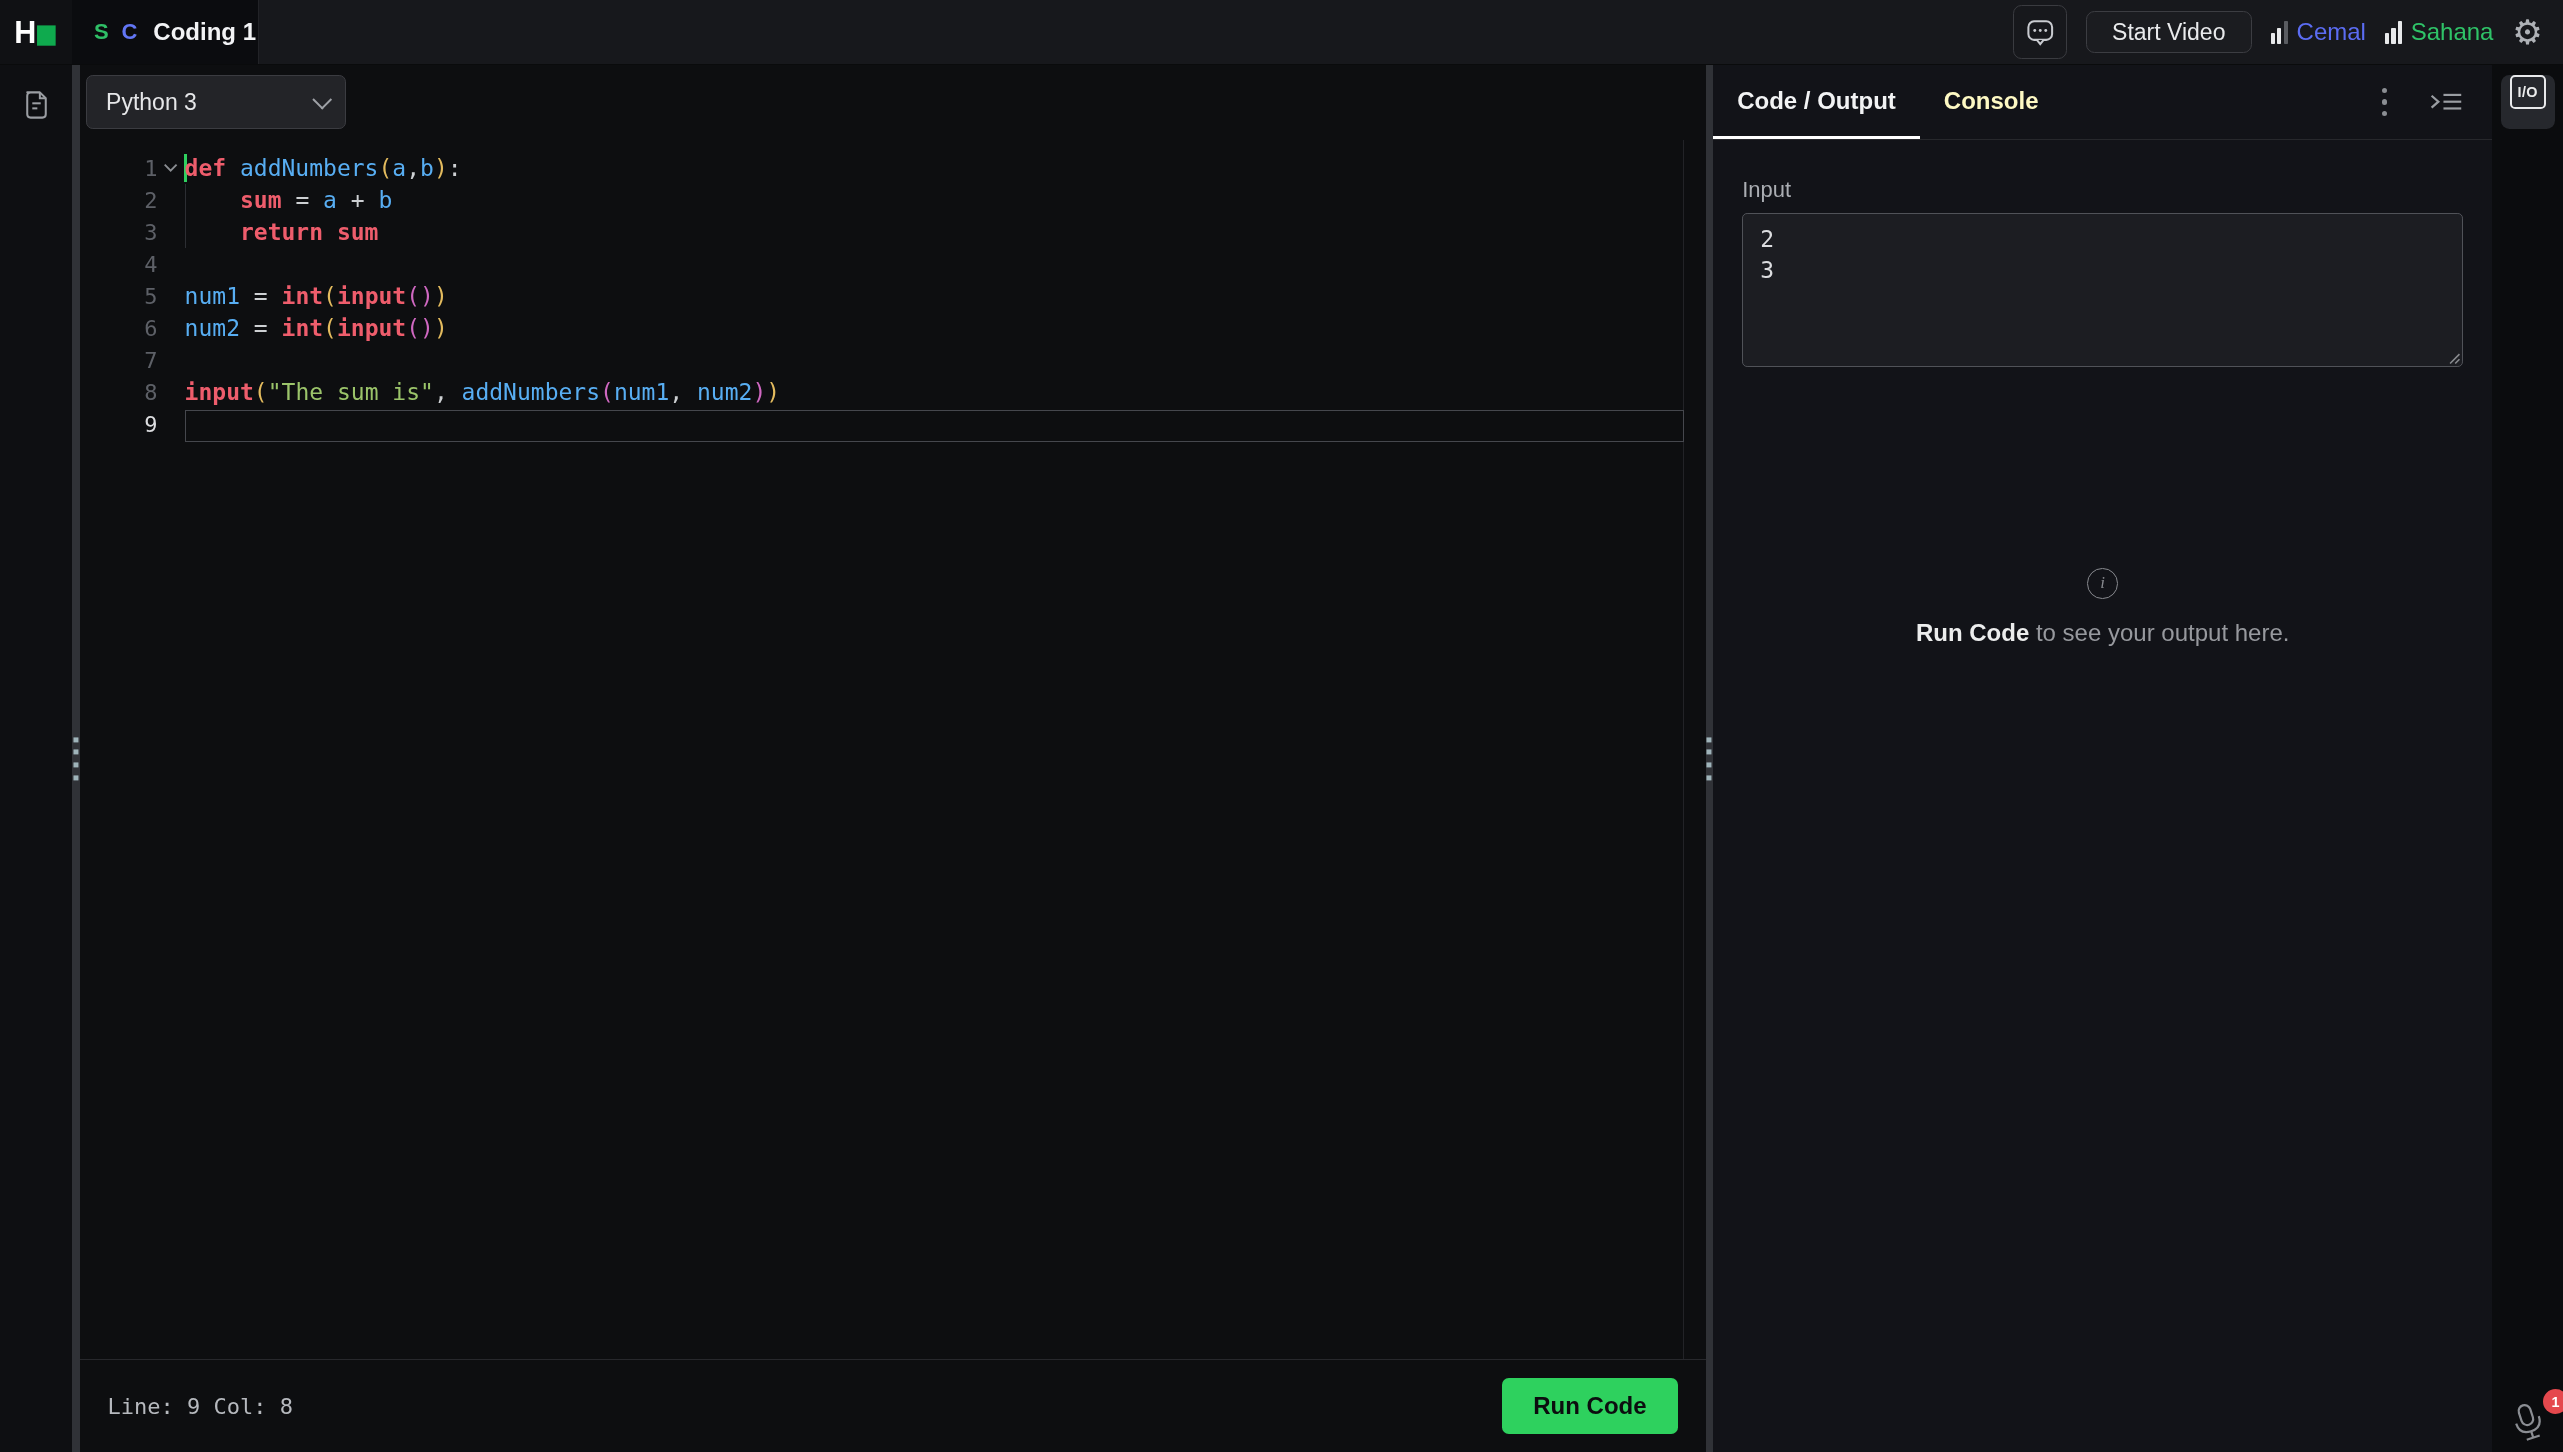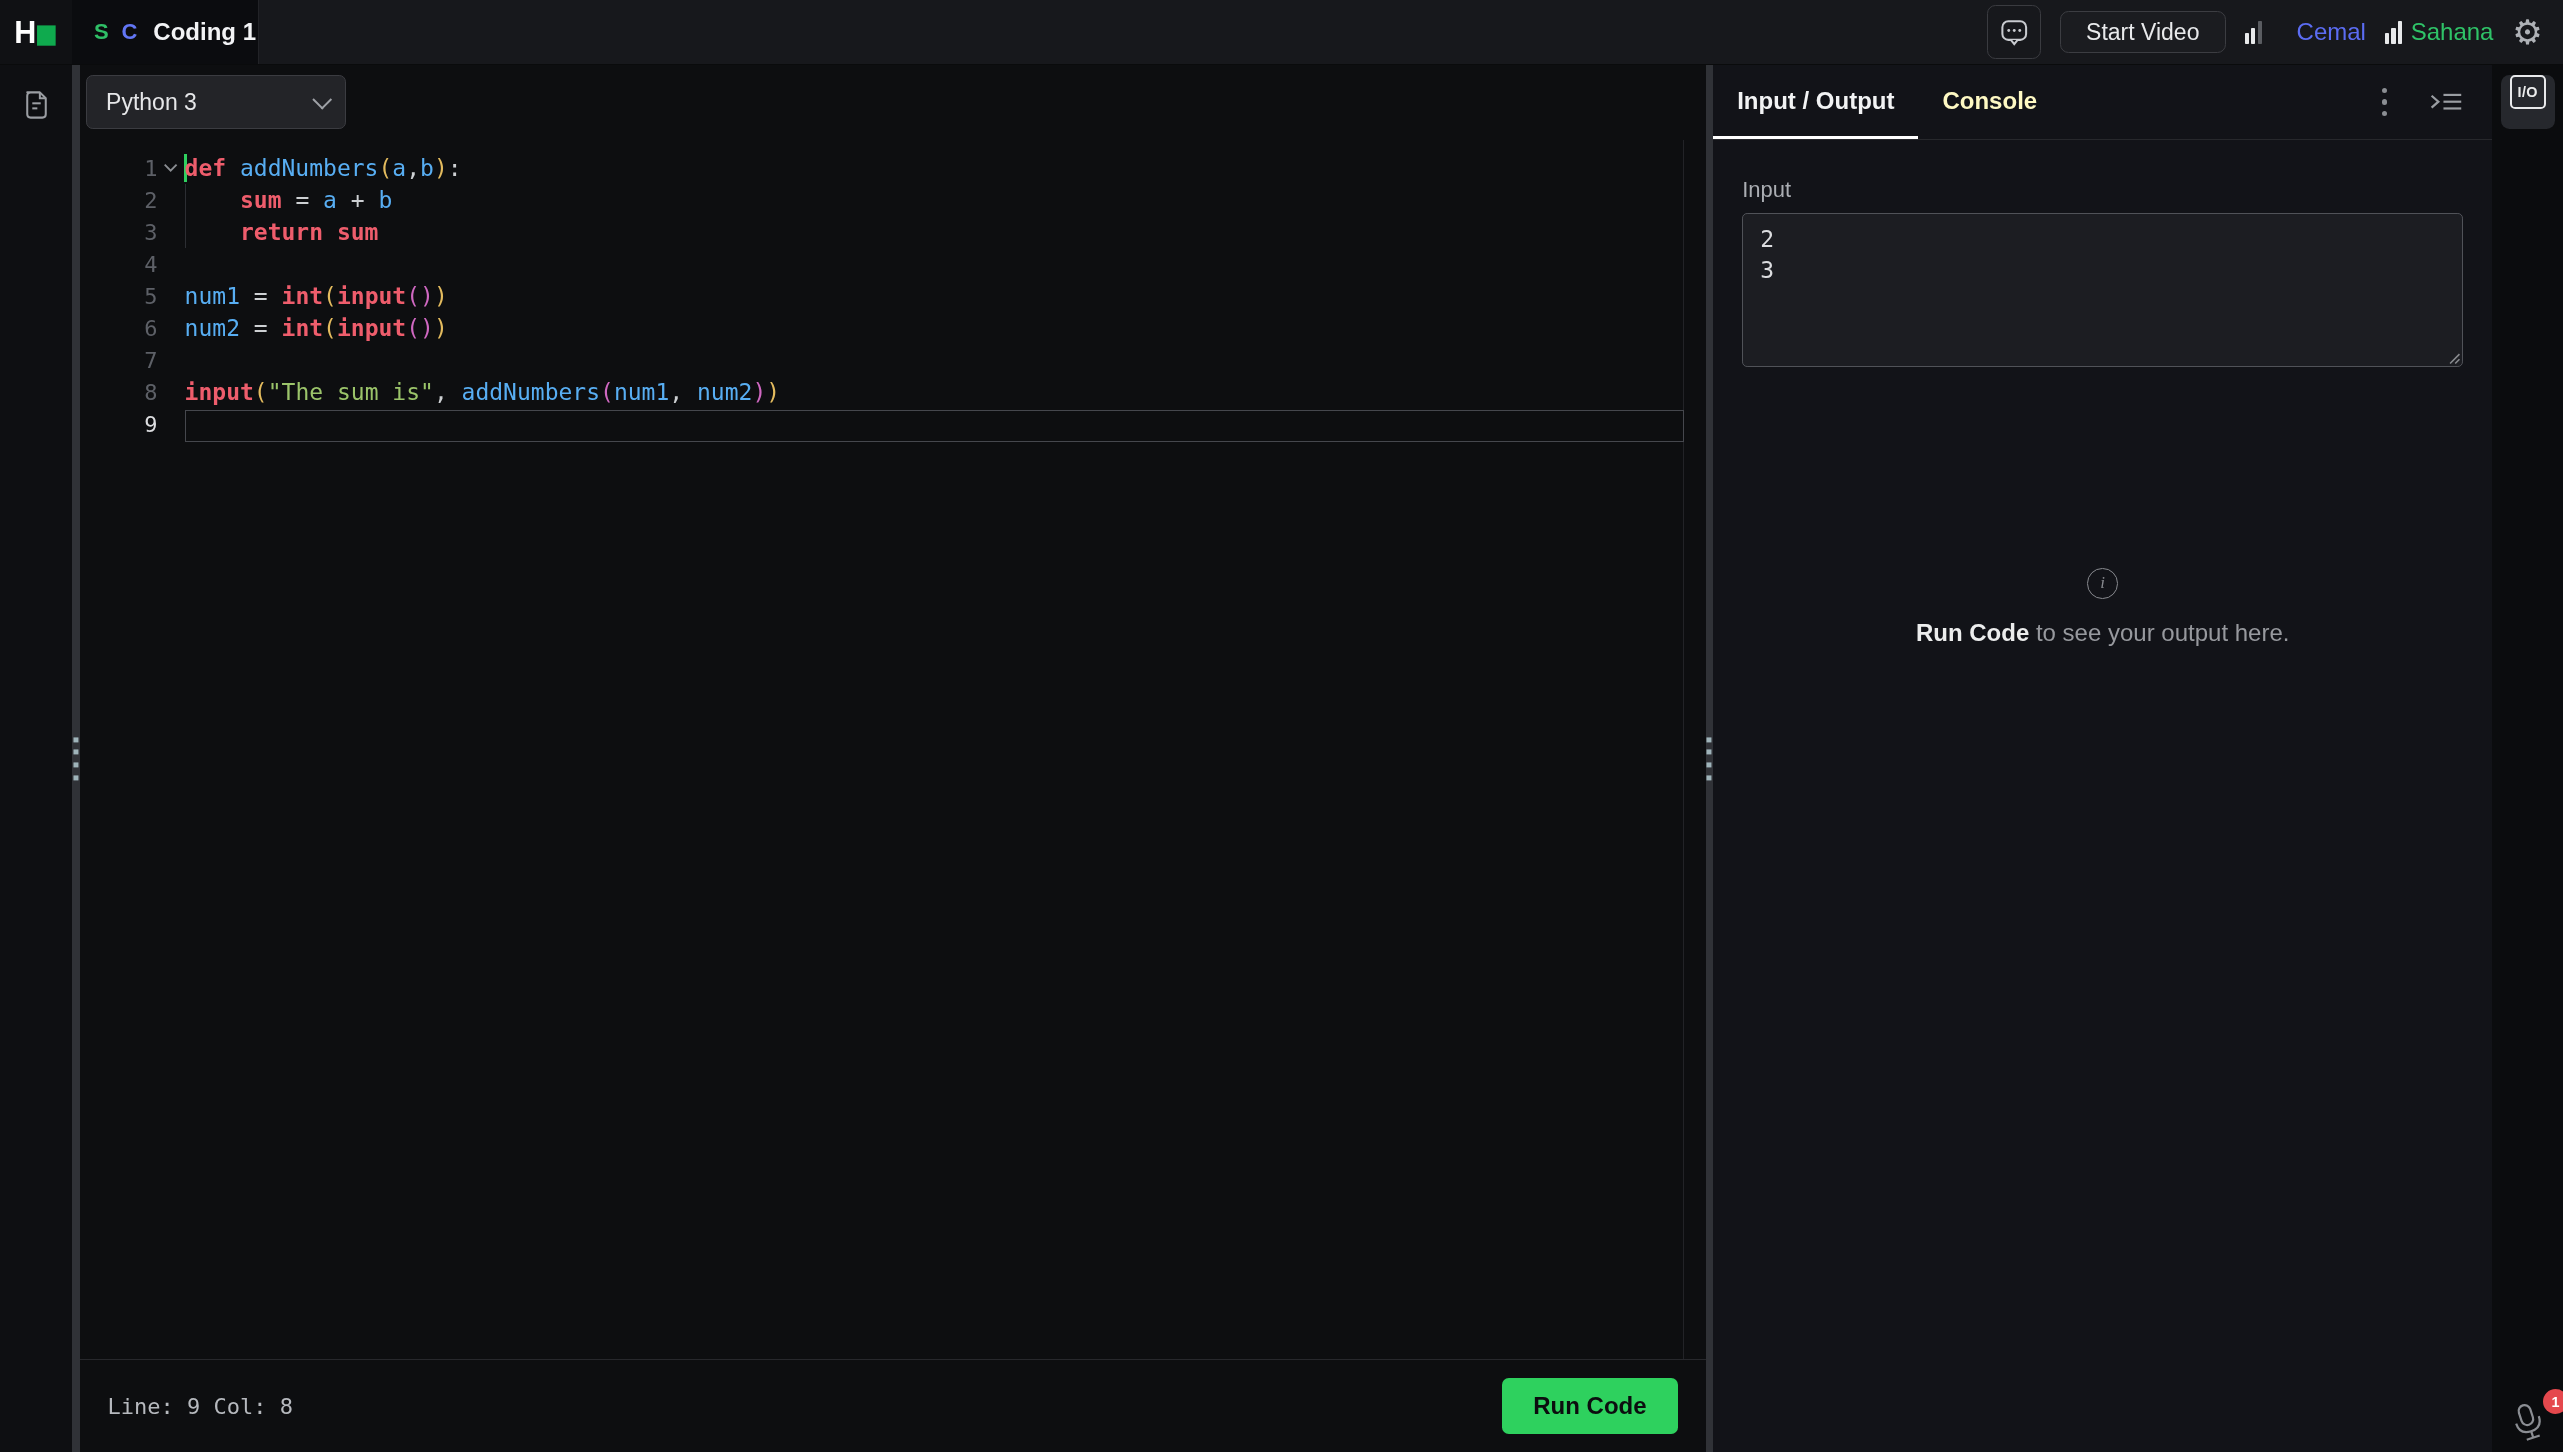--- a/index.html
+++ b/index.html
@@ -121,21 +121,21 @@
           <circle cx="24.5" cy="16" r="1.7" fill="#c9cbd0" stroke="none"></circle>
         </svg>
       </button>
       <button class="start-video-btn">Start Video</button>
       <div class="participant">
         <span class="sigbars">
             <i></i>
             <i></i>
             <i style="background: rgb(90, 92, 97);"></i>
           </span>
-        <span style="color: rgb(91, 108, 242); margin-left: 26px;">Cemal</span>
+        <span style="color: rgb(91, 108, 242);">Cemal</span>
       </div>
       <div class="participant">
         <span class="sigbars">
             <i></i>
             <i></i>
             <i></i>
           </span>
         <span style="color: rgb(47, 195, 104);">Sahana</span>
       </div>
       <span class="gear">⚙</span>
@@ -238,21 +238,21 @@
         <span class="dots">
           <i></i>
           <i></i>
           <i></i>
           <i></i>
         </span>
       </div>
 
     <div class="io-panel">
       <div class="io-tabbar">
-        <div class="io-tab active">Input / Output</div>
+        <div class="io-tab active">Code / Output</div>
         <div class="io-tab">Console</div>
         <div class="io-tabbar-spacer"></div>
         <div class="io-tab-icons">
           <span class="kebab">
               <i></i>
               <i></i>
               <i></i>
             </span>
           <svg class="indent-icon" width="34" height="25.4" viewBox="0 0 40 30" fill="none" stroke="#9a9da2" stroke-width="2.6">
             <path d="M3 8 L11 15 L3 22"></path>

